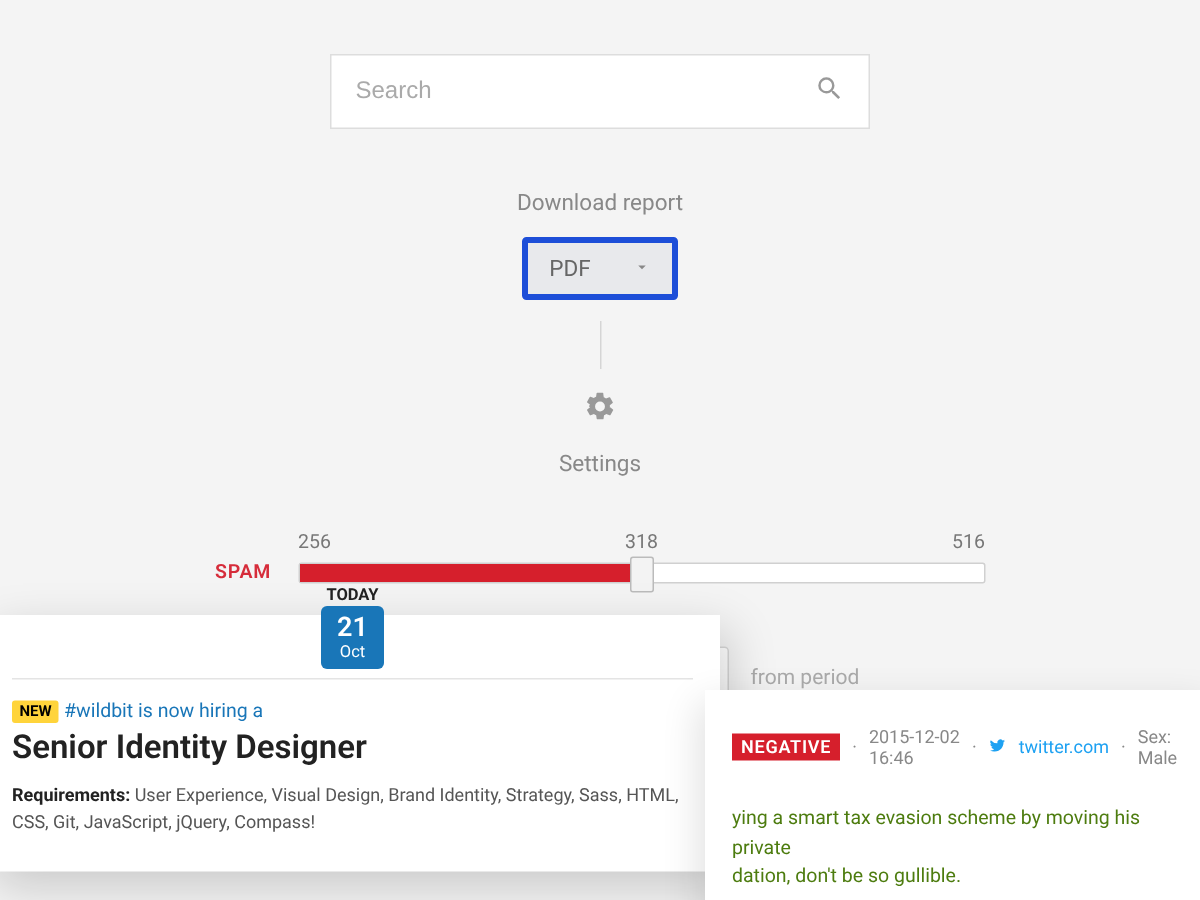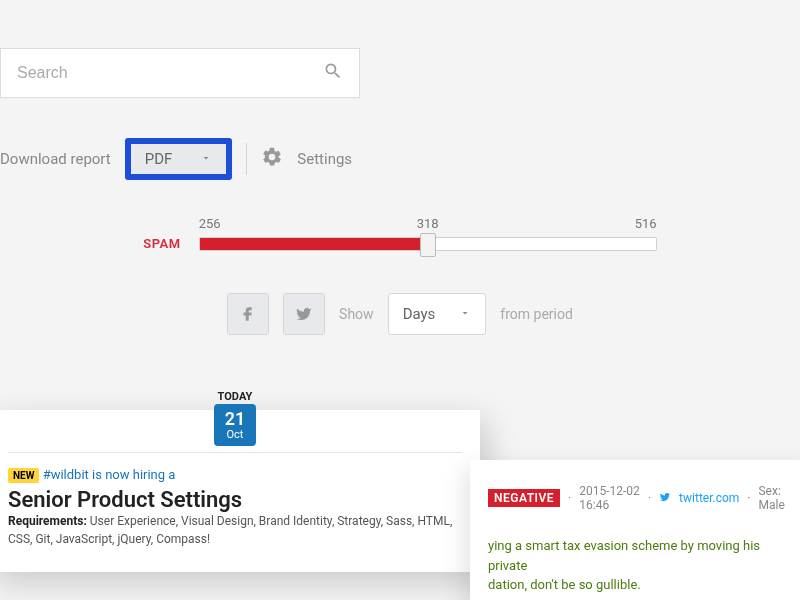--- a/index.html
+++ b/index.html
@@ -6,21 +6,22 @@
 body {
   font-family: -apple-system, "Segoe UI", Roboto, Arial, sans-serif;
   background: #f4f4f4;
   width: 800px;
   height: 600px;
   overflow: hidden;
   position: relative;
 }
 .search-wrap {
   display: flex;
-  padding-top: 48px;
+  justify-content: center;
+  padding-top: 36px;
 }
 .search-box {
   width: 360px;
   height: 50px;
   background: #fff;
   border: 1px solid #ddd;
   display: flex;
   align-items: center;
   padding: 0 16px;
 }
@@ -32,26 +33,27 @@
   color: #555;
 }
 .search-box input::placeholder { color: #aaa; }
 .search-icon svg { width: 20px; height: 20px; fill: #999; }
 
 .toolbar {
   display: flex;
   align-items: center;
   gap: 14px;
   margin-top: 40px;
+  flex-direction: column;
 }
 .toolbar-label { color: #888; font-size: 15px; }
 .select-btn {
   height: 42px;
   background: #e8e9ec;
-  border: 6px solid #1d4ed8;
+  border: 4px solid #1d4ed8;
   border-radius: 3px;
   display: flex;
   align-items: center;
   padding: 0 14px;
   gap: 28px;
   cursor: pointer;
   color: #666;
   font-size: 15px;
 }
 .chev svg { width: 12px; height: 12px; fill: #888; }
@@ -155,21 +157,21 @@
 }
 .date-pill .day { font-size: 18px; font-weight: 600; text-align: right; }
 .new-badge {
   display: inline-block; background: #ffd43b; color: #000;
   font-size: 10px; font-weight: 700; padding: 2px 5px; border-radius: 2px;
   vertical-align: middle;
 }
 .hiring-line { font-size: 13px; color: #1976b8; }
 .hiring-line .hashtag { color: #1976b8; }
 .job-title { font-size: 22px; color: #222; font-weight: 600; margin-top: 4px; }
-.reqs { font-size: 12px; color: #555; line-height: 1.5; }
+.reqs { font-size: 12px; color: #555; margin-top: 10px; line-height: 1.5; }
 .reqs b { color: #222; }
 
 .card-right {
   position: absolute;
   right: -10px;
   top: 460px;
   width: 340px;
   background: #fff;
   box-shadow: -4px 8px 24px rgba(0,0,0,.12);
   padding: 24px 18px;
@@ -256,21 +258,21 @@
     <div class="date-pill">
       <span class="day">21</span>
       <span>Oct</span>
     </div>
   </div>
   <hr>
   <div class="hiring-line">
     <span class="new-badge">NEW</span>
     <span class="hashtag">#wildbit</span><span> is now hiring a</span>
   </div>
-  <div class="job-title">Senior Product Settings</div>
+  <div class="job-title">Senior Identity Designer</div>
   <div class="reqs">
     <b>Requirements:</b><span> User Experience, Visual Design, Brand Identity, Strategy, Sass, HTML, CSS, Git, JavaScript, jQuery, Compass!</span>
   </div>
 </div>
 
 <div class="card-right">
   <div class="meta-line">
     <span class="neg-badge">NEGATIVE</span>
     <span>·</span>
     <span>2015-12-02 16:46</span>

